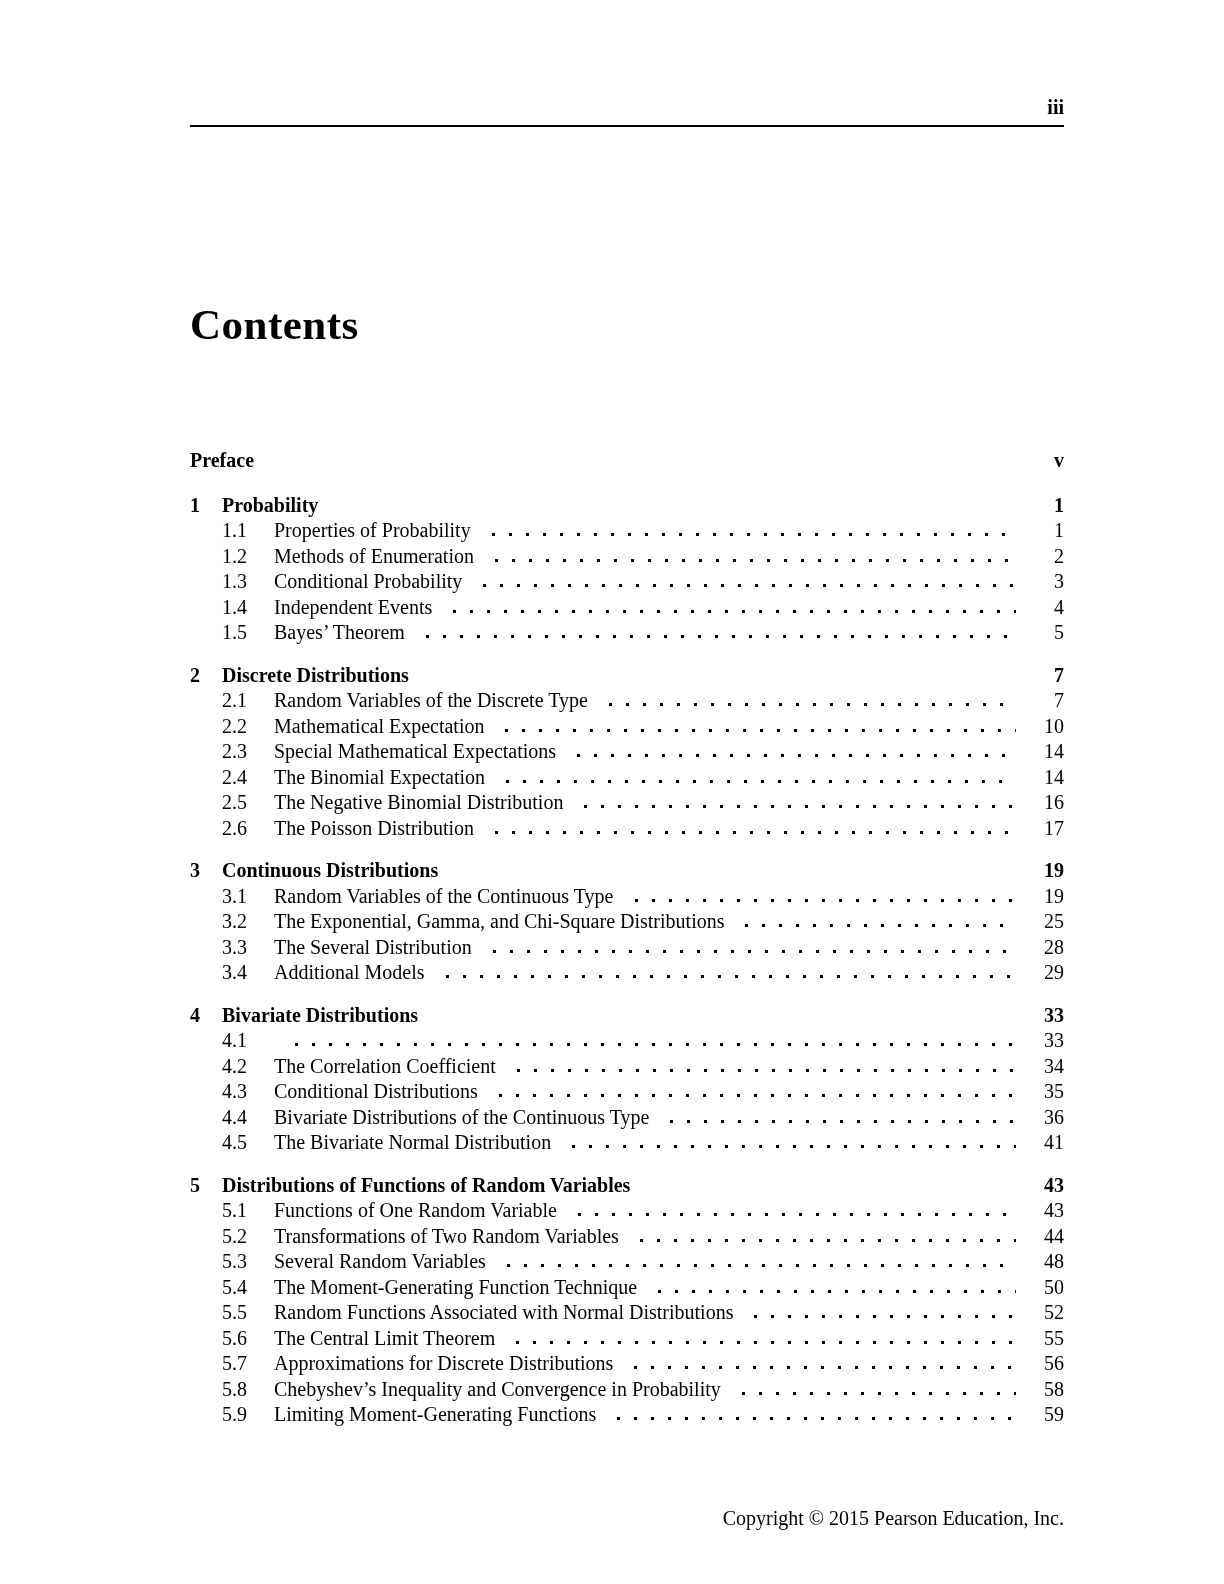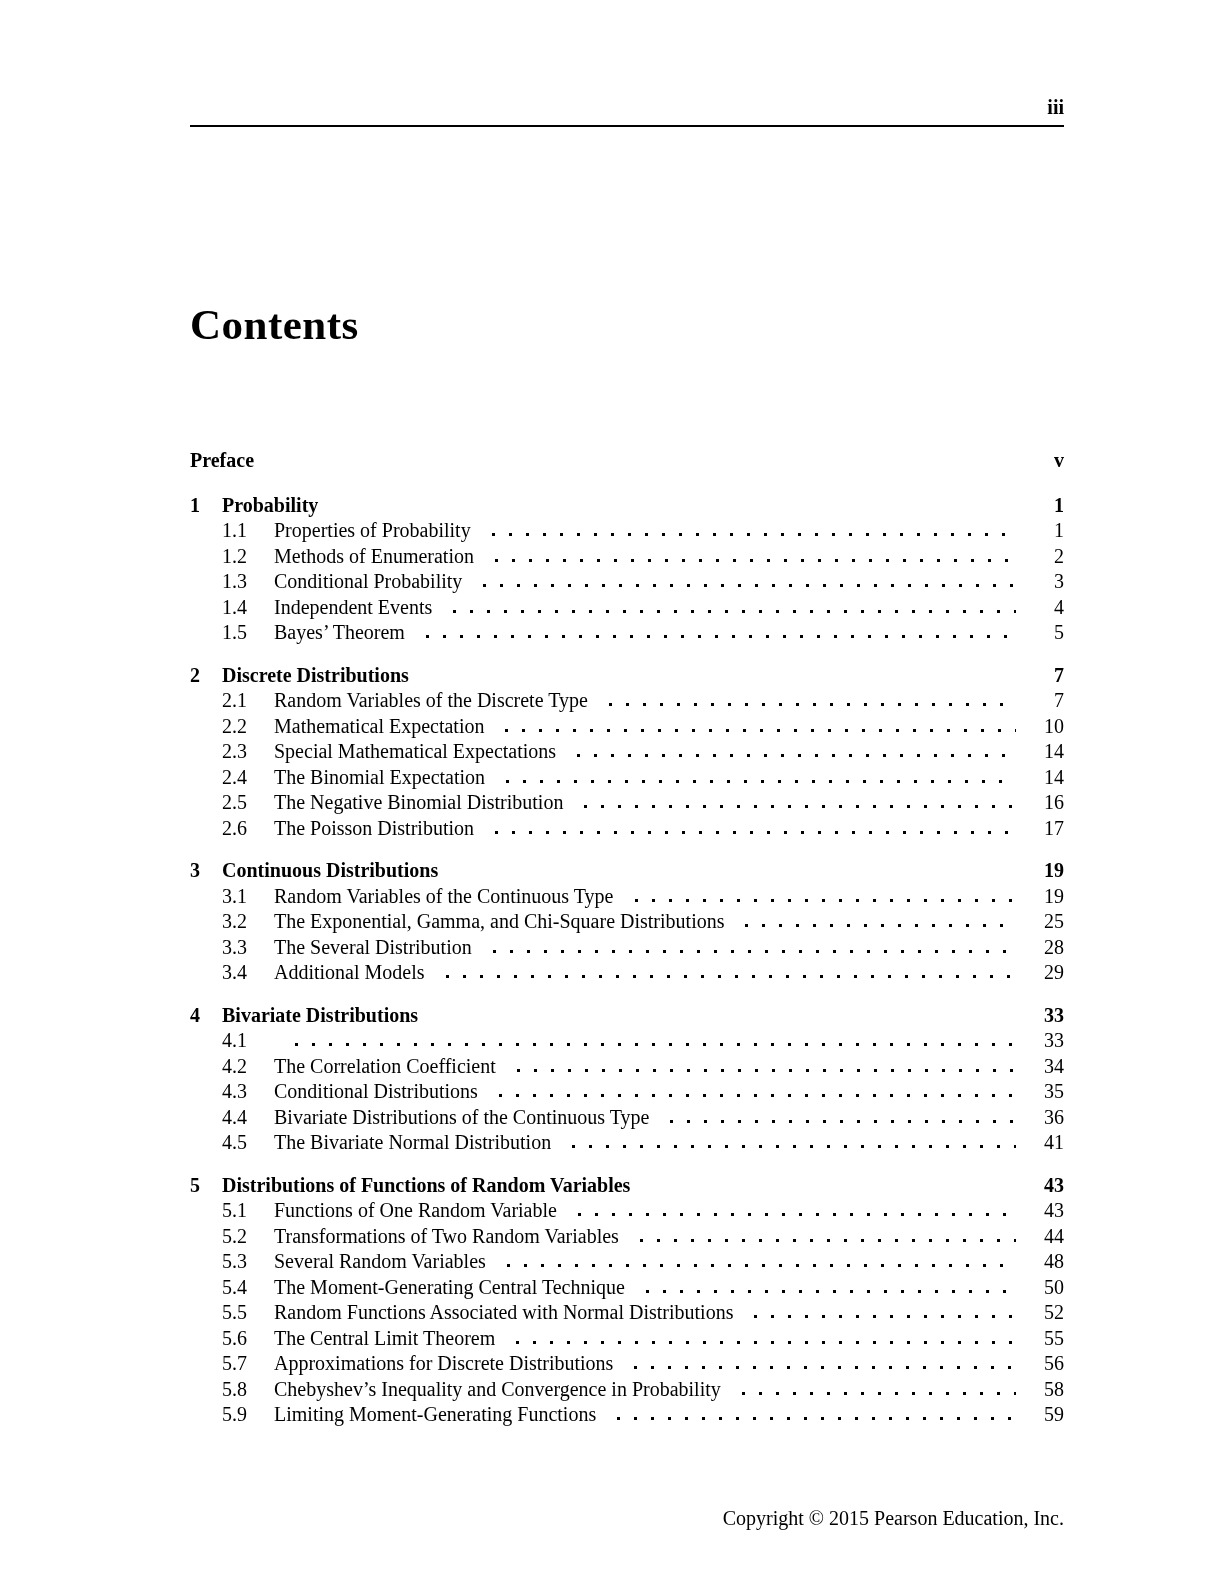--- a/index.html
+++ b/index.html
@@ -239,21 +239,21 @@
               <span class="pg">44</span>
             </div>
             <div class="toc-row sec">
               <span class="snum">5.3</span>
               <span>Several Random Variables</span>
               <span class="fill dots"></span>
               <span class="pg">48</span>
             </div>
             <div class="toc-row sec">
               <span class="snum">5.4</span>
-              <span>The Moment-Generating Central Technique</span>
+              <span>The Moment-Generating Function Technique</span>
               <span class="fill dots"></span>
               <span class="pg">50</span>
             </div>
             <div class="toc-row sec">
               <span class="snum">5.5</span>
               <span>Random Functions Associated with Normal Distributions</span>
               <span class="fill dots"></span>
               <span class="pg">52</span>
             </div>
             <div class="toc-row sec">

